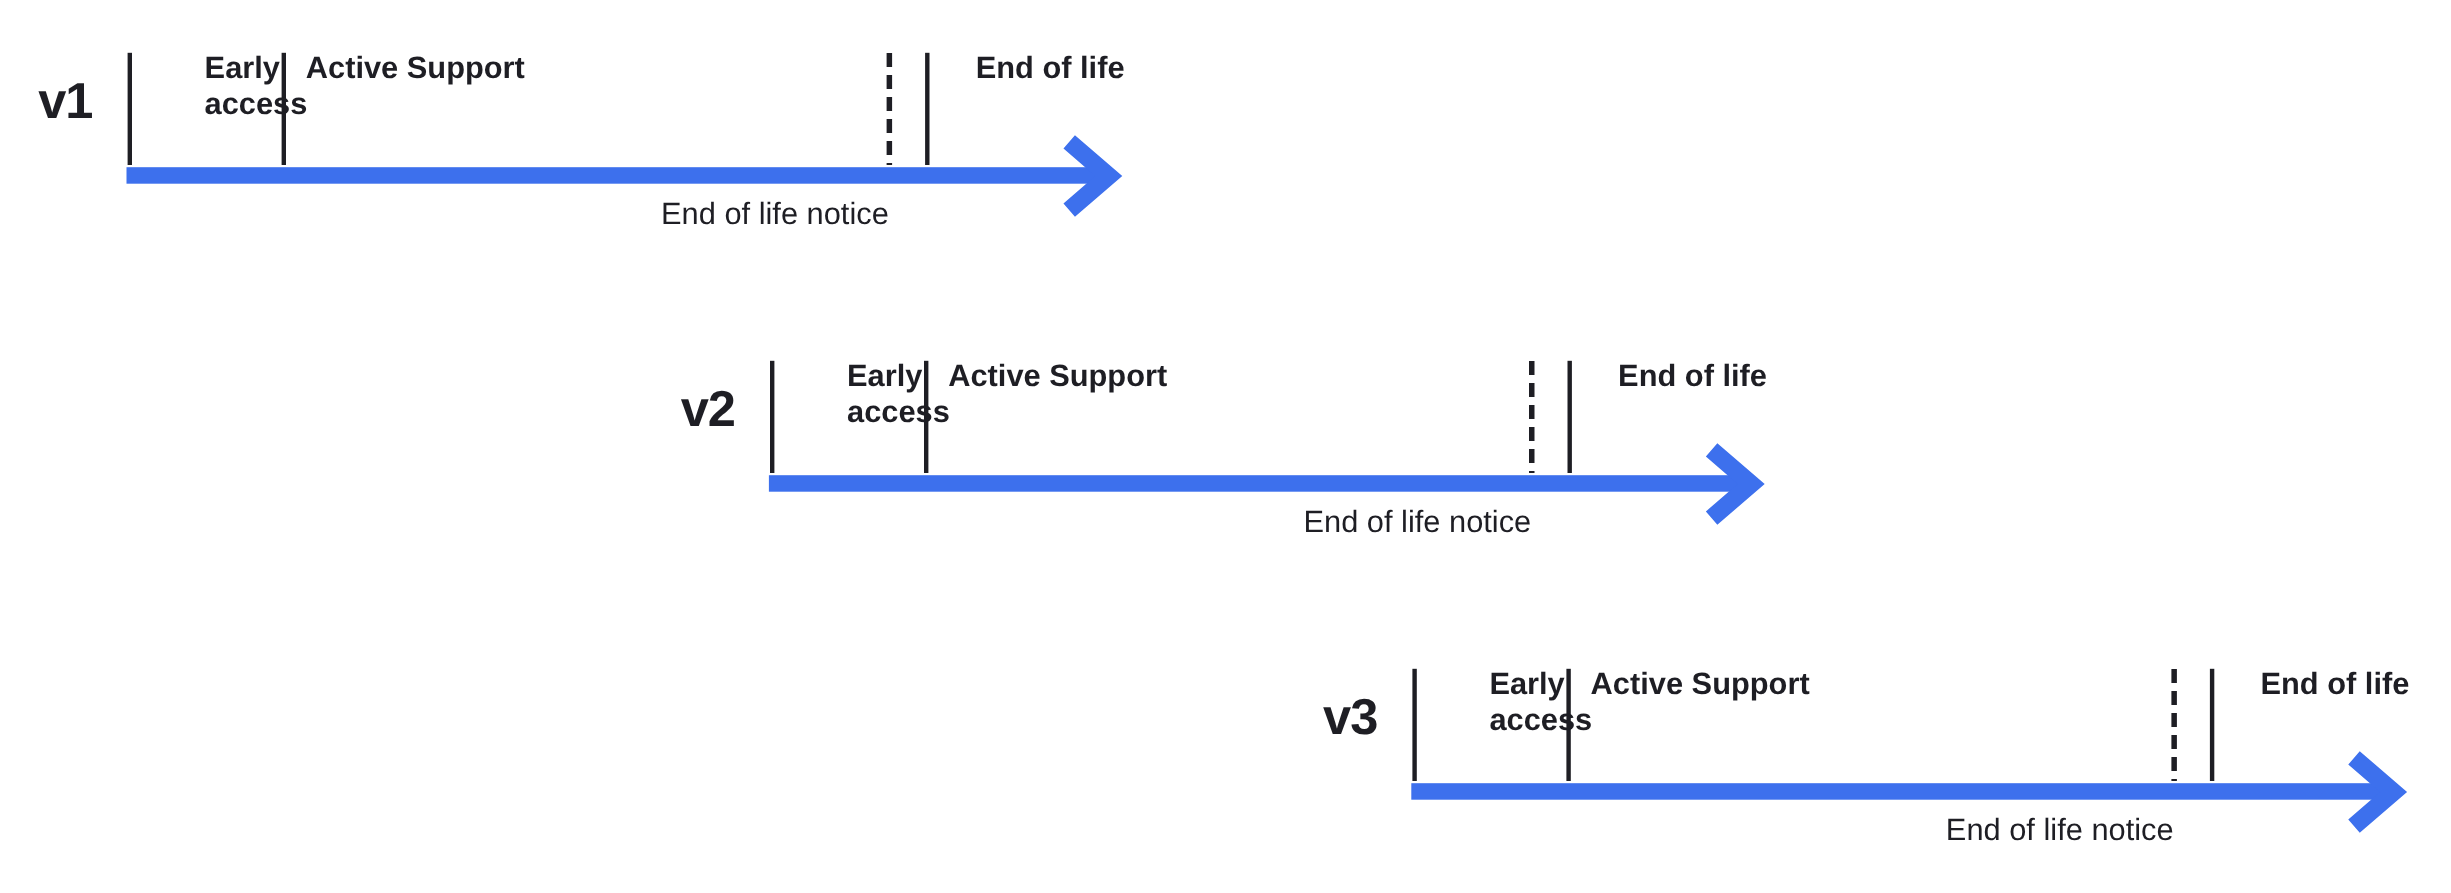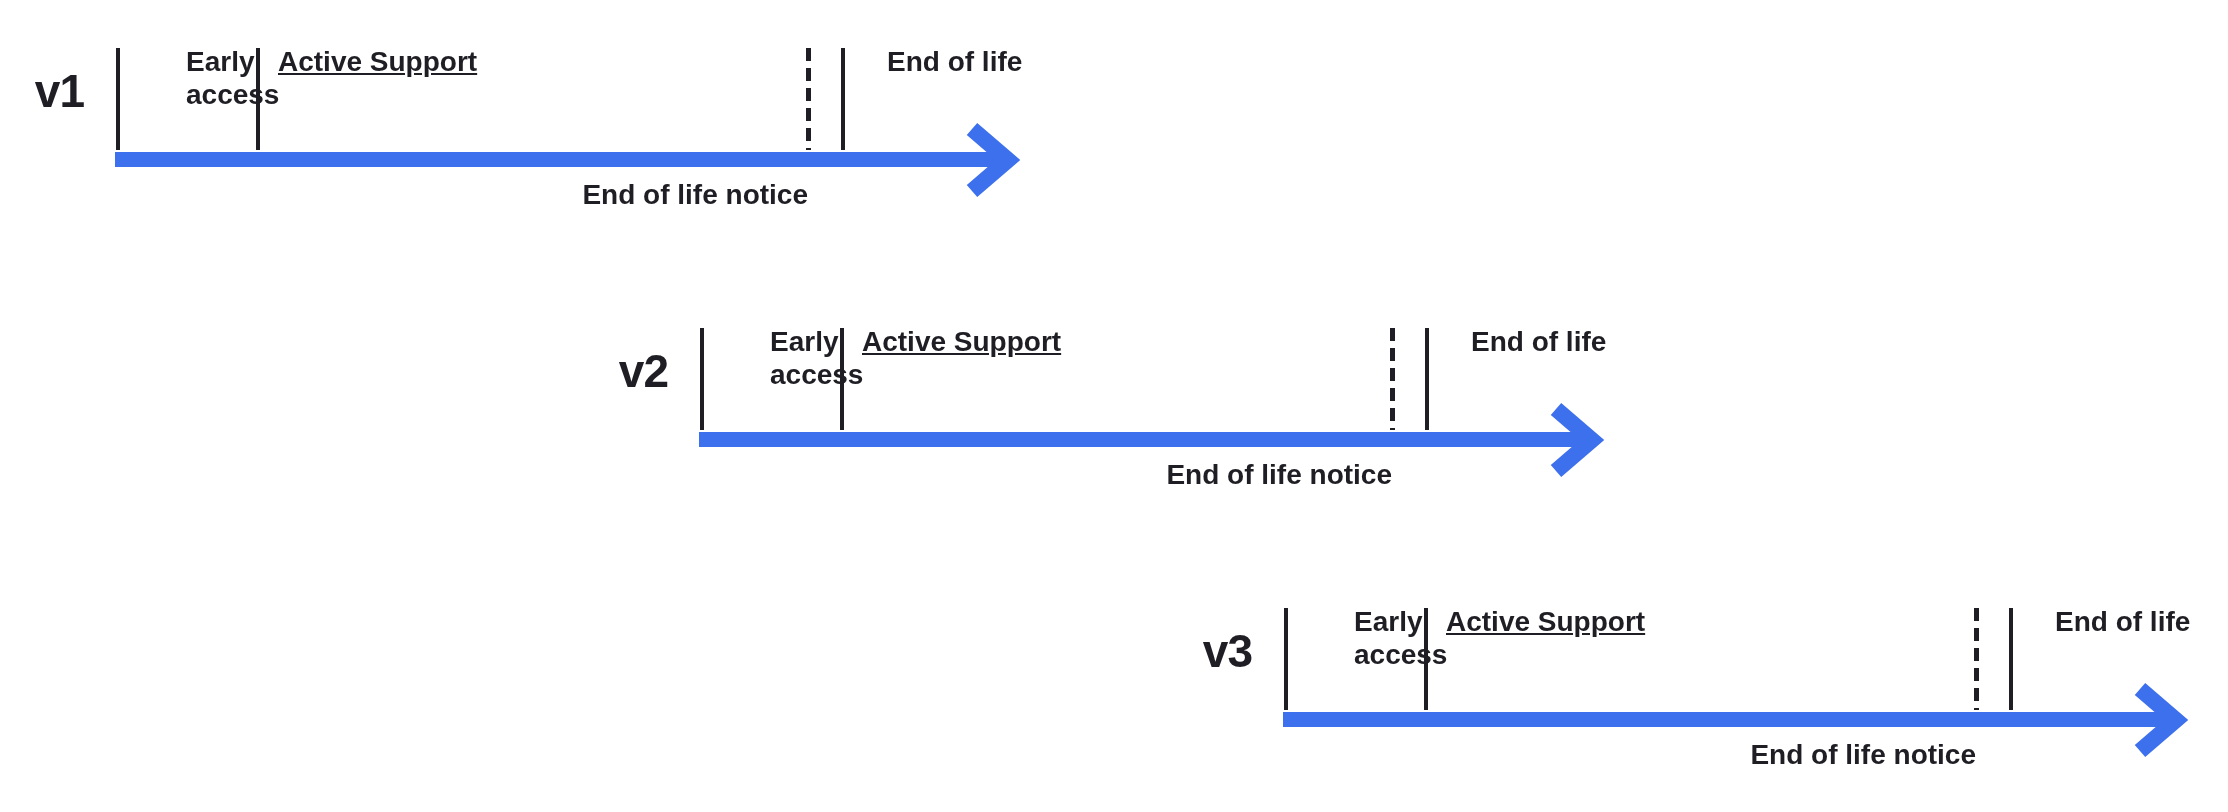--- a/index.html
+++ b/index.html
@@ -64,21 +64,21 @@
   .phase {
     position: absolute;
     top: -3px;
     font-size: 28px;
     font-weight: 700;
     line-height: 33px;
     color: var(--ink);
     white-space: normal;
   }
   .phase.early  { left: 20px;  width: 112px; margin-left: 48px; }
-  .phase.active { left: 160px; width: 320px; white-space: nowrap; text-decoration: underline; }
+  .phase.active { left: 160px; width: 320px; white-space: nowrap; }
   .phase.eol    { left: 769px; width: 230px; white-space: nowrap; }
 
   .shaft {
     position: absolute;
     left: -3px;
     top: 104px;
     width: 886px;
     height: 15px;
     background: var(--blue);
   }
@@ -96,21 +96,21 @@
     stroke-linejoin: miter;
   }
 
   .notice {
     position: absolute;
     left: 290px;
     top: 131px;
     width: 400px;
     text-align: right;
     font-size: 28px;
-    font-weight: 700;
+    font-weight: 400;
     line-height: 32px;
     color: var(--ink);
     white-space: nowrap;
   }
 </style>
 </head>
 <body>
 
 <div class="canvas">
 

